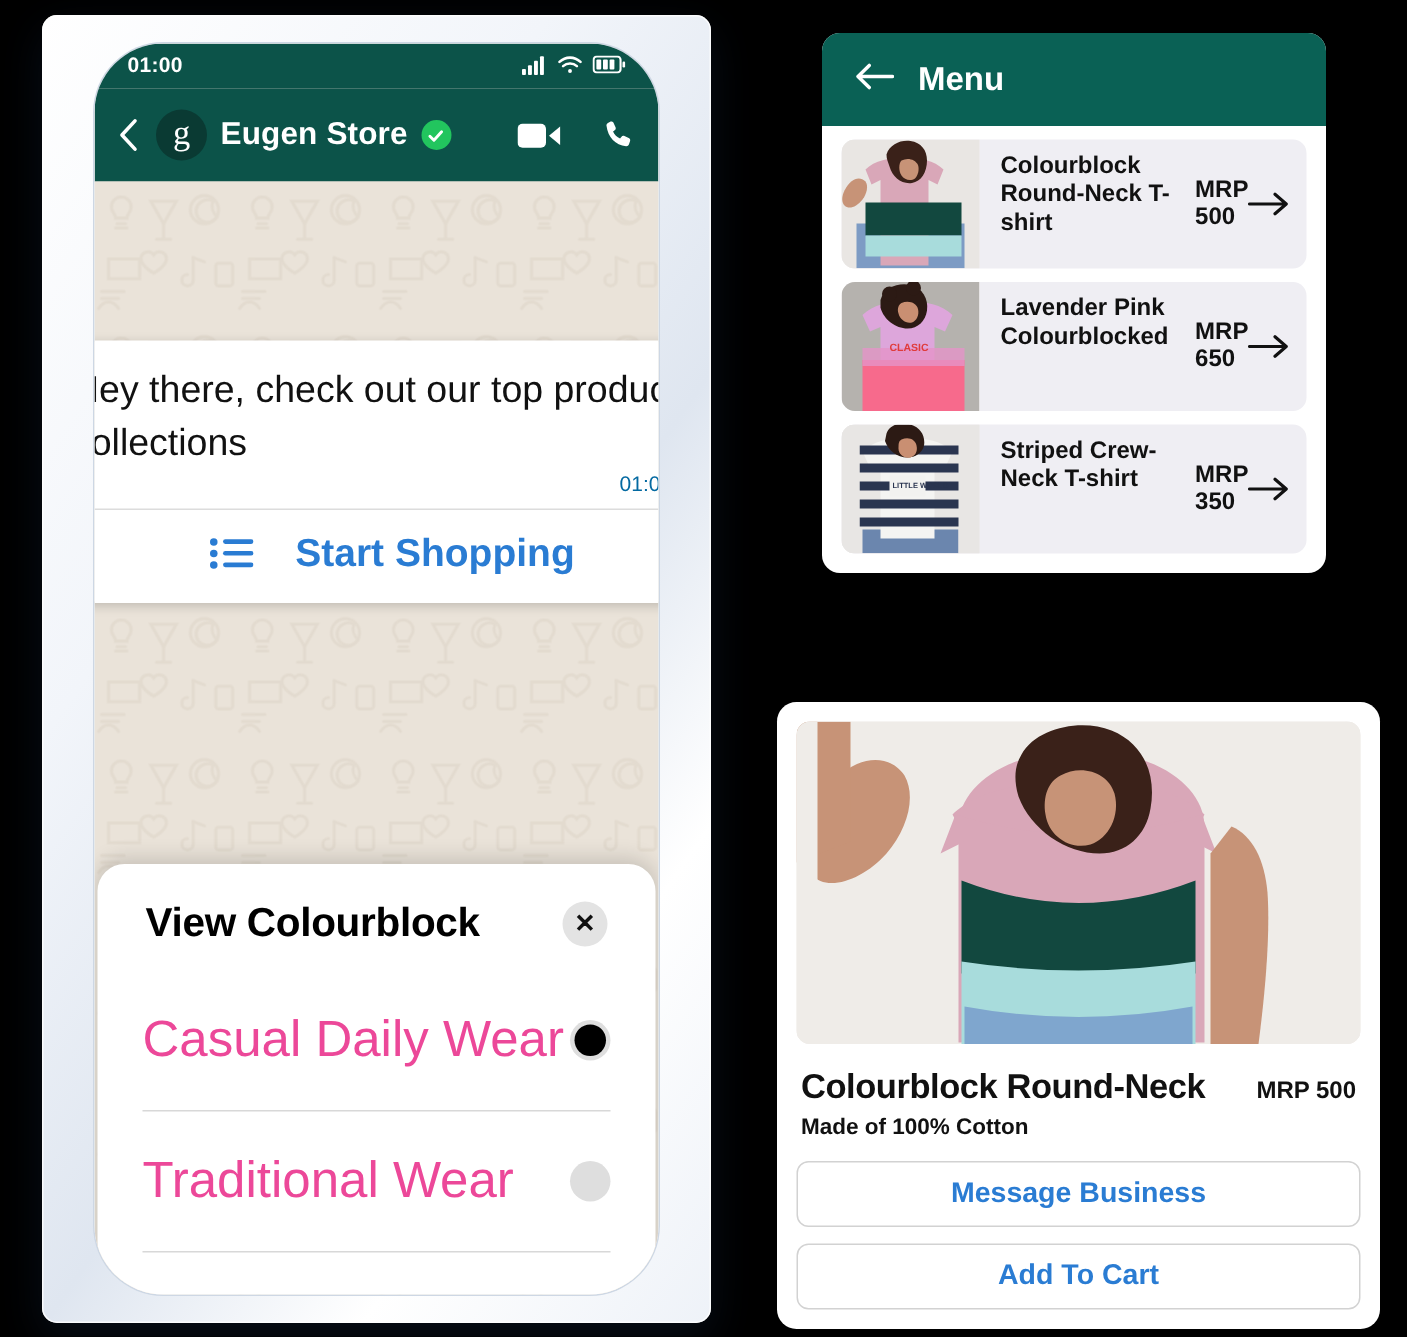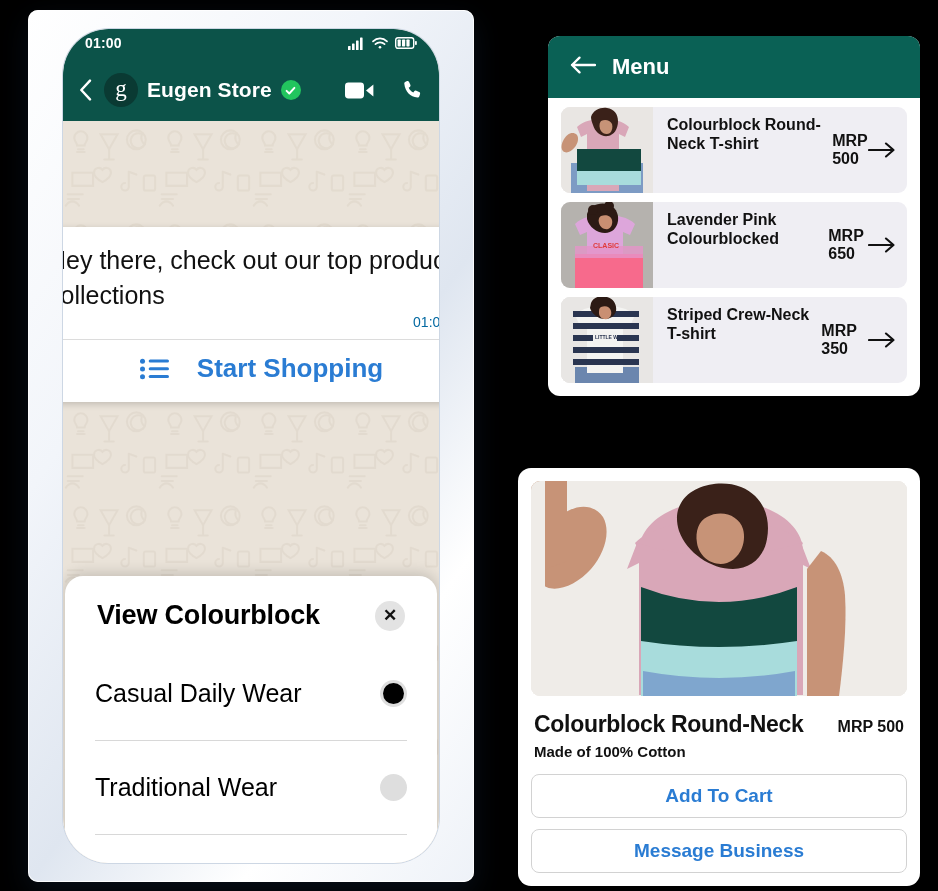--- a/index.html
+++ b/index.html
@@ -97,28 +97,28 @@
     width: 30px; height:30px; border-radius:50%; background:#E3E3E3;
     display:flex; align-items:center; justify-content:center;
     font-size: 17px; font-weight: 700; color:#111; cursor:pointer;
   }
   .opt-list { margin-top: 14px; }
   .opt {
     display:flex; align-items:center; justify-content:space-between;
     height: 94px; border-bottom: 1px solid #D8D8D8;
   }
   .opt:last-child { }
-  .opt-label { font-size: 25px; color:#000000; }
+  .opt-label { font-size: 34px; color:#ec4899; }
   .radio { width: 27px; height: 27px; border-radius:50%; background:#DEDEDE; flex:0 0 27px; }
   .radio.on { background:#DEDEDE; position:relative; }
   .radio.on:after { content:""; position:absolute; inset:3px; border-radius:50%; background:#000; }
 
   
   .menu-panel {
-    position:absolute; left: 548px; top: 36px; width: 372px;
+    position:absolute; left: 548px; top: 22px; width: 336px;
     background:#fff; border-radius: 12px; overflow:hidden;
     box-shadow: 0 4px 16px rgba(0,0,0,.22);
   }
   .menu-header {
     background:#0A6155; height: 62px; display:flex; align-items:center; gap:16px;
     padding: 0 22px; color:#fff;
   }
   .menu-title { font-size: 22px; font-weight: 700; }
   .menu-list { padding: 9px 13px 13px 13px; display:flex; flex-direction:column; gap:9px; }
   .menu-item { display:flex; background:#EFEEF3; border-radius: 9px; overflow:hidden; height: 86px; }
@@ -393,18 +393,18 @@
         <path d="M290 70c14 6 22 22 24 44 2 30-2 70-6 101h-32V88z" fill="#C79377"></path>
         <path d="M0 0h14v215H0zM366 0h10v215h-10z" fill="#EFECE8"></path>
       </svg>
     </div>
     <div class="prod-row">
       <span class="prod-name">Colourblock Round-Neck</span>
       <span class="prod-price">MRP 500</span>
     </div>
     <div class="prod-desc">Made of 100% Cotton</div>
     <div class="prod-btns">
+      <div class="prod-btn">Message Business</div>
       <div class="prod-btn">Add To Cart</div>
-      <div class="prod-btn">Message Business</div>
     </div>
   </div>
 
 </div>
 
 </body></html>

